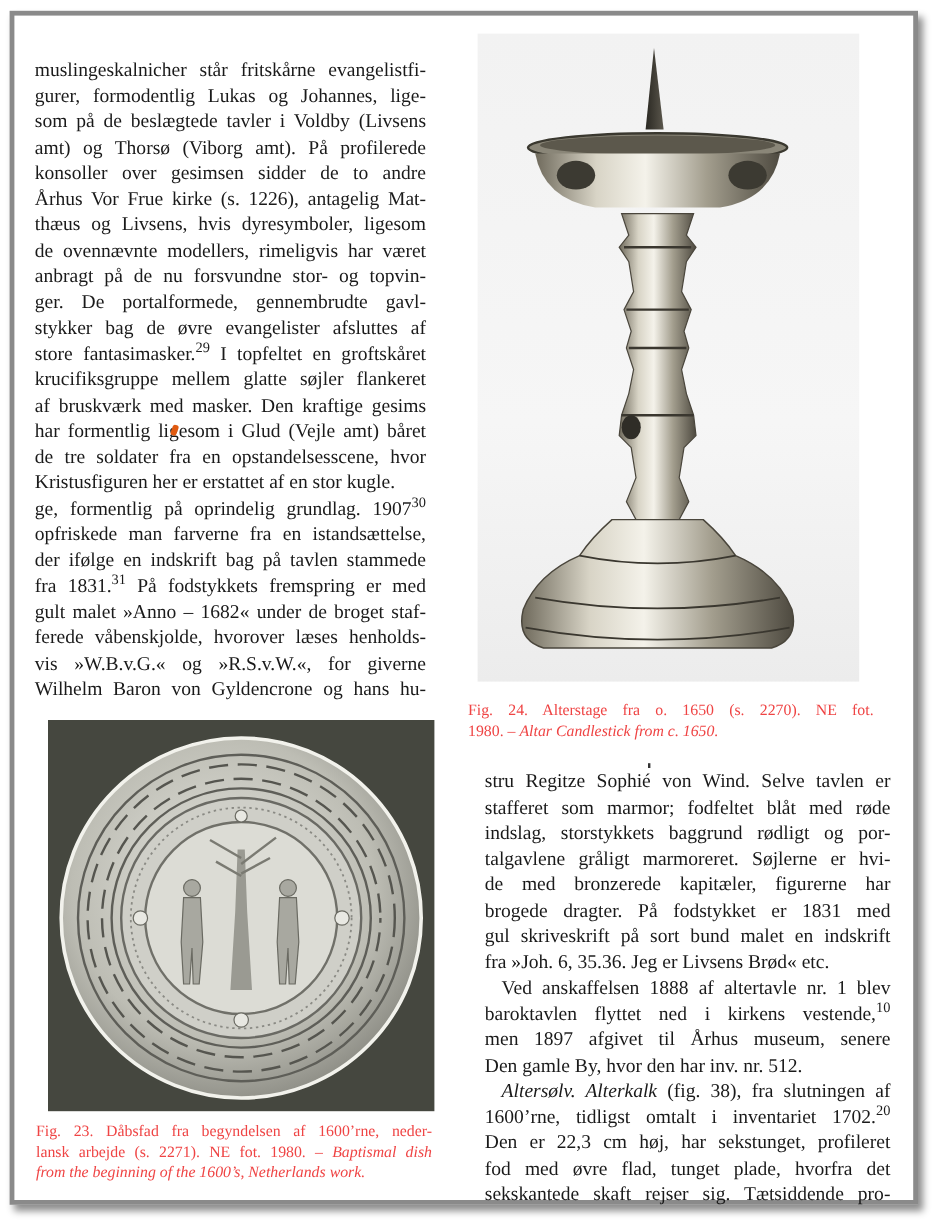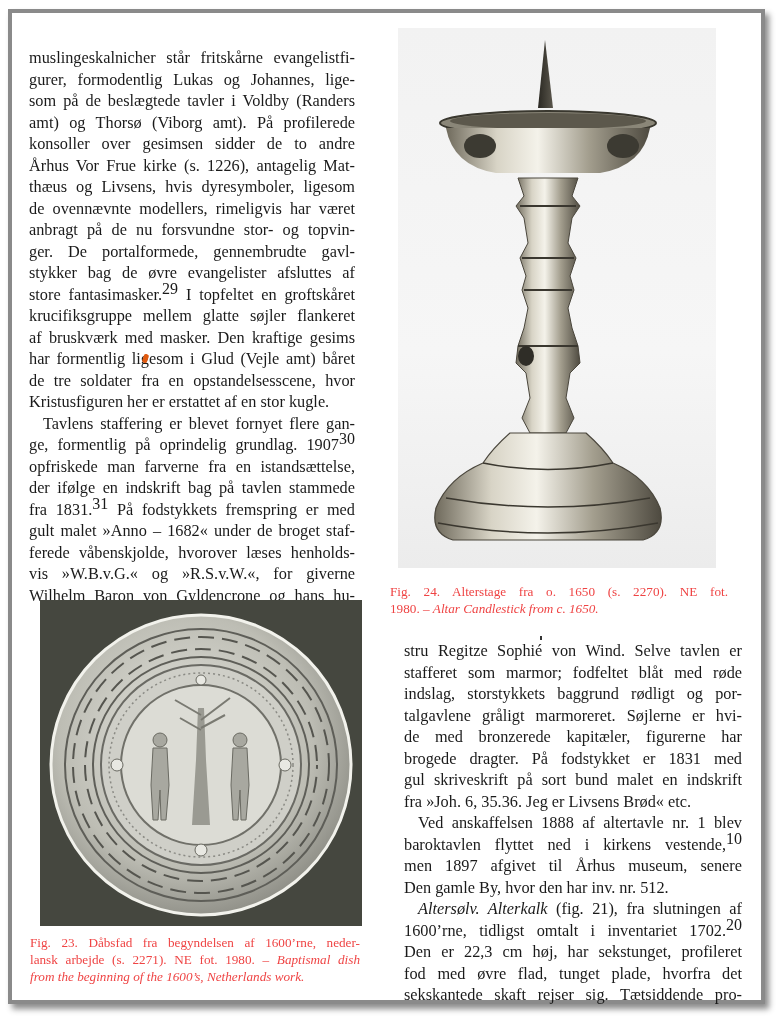--- a/index.html
+++ b/index.html
@@ -18,21 +18,21 @@
     font-family: "Liberation Serif", "DejaVu Serif", serif;
     font-size: 16.3px; line-height: 21.5px; color: #1a1a1a;
     text-align: justify;
     position: absolute;
   }
   .left-text { left: 29px; top: 19px; width: 326px; margin-top: 28px; }
   .right-text { left: 404px; top: 640px; width: 338px; }
   .line { display: block; text-align: justify; text-align-last: justify; white-space: nowrap; }
   .line.last { text-align-last: left; }
   .line.ind { padding-left: 14px; }
-  sup { font-size: 16px; line-height: 0; vertical-align: super; font-family: Liberation Serif, serif; }
+  sup { font-size: 12px; line-height: 0; vertical-align: super; font-family: Liberation Serif, serif; }
   .caption {
     position: absolute;
     font-family: Liberation Serif, serif;
     font-size: 13.2px; line-height: 17px; color: #ef4444;
   }
   .caption .line { text-align-last: justify; }
   .caption .line.last { text-align-last: left; }
   .caption i { font-style: italic; margin-top: 48px; }
   .cap23 { left: 30px; top: 934px; width: 330px; }
   .cap24 { left: 390px; top: 583px; width: 338px; }
@@ -52,37 +52,36 @@
   .smudge { position: absolute; left: 540px; top: 636px; width: 2px; height: 4px; background: #333; }
 </style>
 </head>
 <body>
 
 <div class="page"></div>
 
 <div class="col-text left-text">
   <span class="line">muslingeskalnicher står fritskårne evangelistfi-</span>
   <span class="line">gurer, formodentlig Lukas og Johannes, lige-</span>
-  <span class="line">som på de beslægtede tavler i Voldby (Randers</span>
+  <span class="line">som på de beslægtede tavler i Voldby (Livsens</span>
   <span class="line">amt) og Thorsø (Viborg amt). På profilerede</span>
   <span class="line">konsoller over gesimsen sidder de to andre</span>
   <span class="line">Århus Vor Frue kirke (s. 1226), antagelig Mat-</span>
   <span class="line">thæus og Livsens, hvis dyresymboler, ligesom</span>
   <span class="line">de ovennævnte modellers, rimeligvis har været</span>
   <span class="line">anbragt på de nu forsvundne stor- og topvin-</span>
   <span class="line">ger. De portalformede, gennembrudte gavl-</span>
   <span class="line">stykker bag de øvre evangelister afsluttes af</span>
   <span class="line"><span>store fantasimasker.</span><sup>29</sup><span> I topfeltet en groftskåret</span></span>
   <span class="line">krucifiksgruppe mellem glatte søjler flankeret</span>
   <span class="line">af bruskværk med masker. Den kraftige gesims</span>
   <span class="line">har formentlig ligesom i Glud (Vejle amt) båret</span>
   <span class="line">de tre soldater fra en opstandelsesscene, hvor</span>
   <span class="line last">Kristusfiguren her er erstattet af en stor kugle.</span>
 
-  <span class="line ind">Tavlens staffering er blevet fornyet flere gan-</span>
   <span class="line"><span>ge, formentlig på oprindelig grundlag. 1907</span><sup>30</sup></span>
   <span class="line">opfriskede man farverne fra en istandsættelse,</span>
   <span class="line">der ifølge en indskrift bag på tavlen stammede</span>
   <span class="line"><span>fra 1831.</span><sup>31</sup><span> På fodstykkets fremspring er med</span></span>
   <span class="line">gult malet »Anno – 1682« under de broget staf-</span>
   <span class="line">ferede våbenskjolde, hvorover læses henholds-</span>
   <span class="line">vis »W.B.v.G.« og »R.S.v.W.«, for giverne</span>
   <span class="line">Wilhelm Baron von Gyldencrone og hans hu-</span>
 </div>
 <div class="red-mark"></div>
@@ -185,18 +184,18 @@
   <span class="line">de med bronzerede kapitæler, figurerne har</span>
   <span class="line">brogede dragter. På fodstykket er 1831 med</span>
   <span class="line">gul skriveskrift på sort bund malet en indskrift</span>
   <span class="line last">fra »Joh. 6, 35.36. Jeg er Livsens Brød« etc.</span>
 
   <span class="line ind">Ved anskaffelsen 1888 af altertavle nr. 1 blev</span>
   <span class="line"><span>baroktavlen flyttet ned i kirkens vestende,</span><sup>10</sup></span>
   <span class="line">men 1897 afgivet til Århus museum, senere</span>
   <span class="line last">Den gamle By, hvor den har inv. nr. 512.</span>
 
-  <span class="line ind"><i>Altersølv. Alterkalk</i><span> (fig. 21), fra slutningen af</span></span>
+  <span class="line ind"><i>Altersølv. Alterkalk</i><span> (fig. 38), fra slutningen af</span></span>
   <span class="line"><span>1600’rne, tidligst omtalt i inventariet 1702.</span><sup>20</sup></span>
   <span class="line">Den er 22,3 cm høj, har sekstunget, profileret</span>
   <span class="line">fod med øvre flad, tunget plade, hvorfra det</span>
   <span class="line">sekskantede skaft rejser sig. Tætsiddende pro-</span>
 </div>
 
 </body></html>

